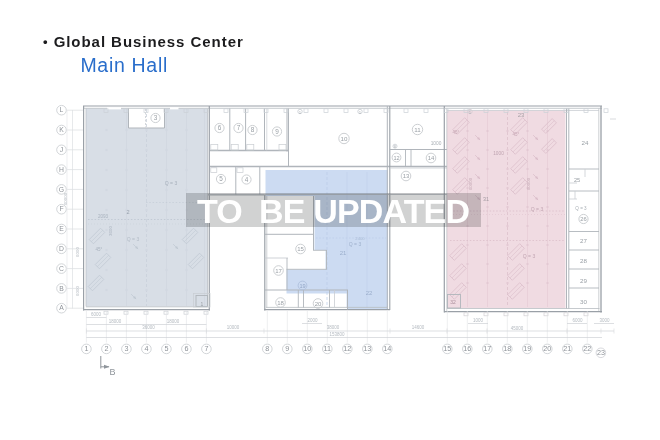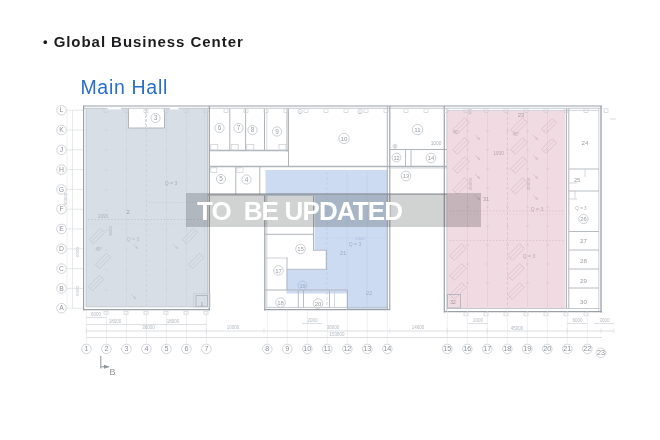--- a/index.html
+++ b/index.html
@@ -4,21 +4,21 @@
 <style>
   html,body { margin:0; padding:0; width:660px; height:440px; background:#ffffff;
                font-family:"Liberation Sans", sans-serif; overflow:hidden; }
   .abs { position:absolute; }
 </style>
 </head>
 <body>
 
 <div class="abs" style="left:43px; top:33.2px; font-size:15px; color:#1c1c1e; letter-spacing:0.95px;font-weight:bold;"><span style="font-size:13px; vertical-align:1px;">•</span>&nbsp;Global Business Center</div>
 
-<div class="abs" style="left:80.4px; top:76px; font-size:19.5px; color:#2a6ecb; letter-spacing:0.7px;">Main Hall</div>
+<div class="abs" style="left:80.4px; top:54px; font-size:19.5px; color:#2a6ecb; letter-spacing:0.7px;">Main Hall</div>
 
 <svg class="abs" style="left:0; top:0; filter:blur(0.35px);" width="660" height="440" viewBox="0 0 660 440">
 
 <path d="M86,108.5 L128.5,108.5 L128.5,128 L164.5,128 L164.5,108.5 L207.5,108.5 L207.5,306.5 L86,306.5 Z" fill="#d8dee6"></path>
 
 <path d="M265.5,170 L388,170 L388,309.5 L348,309.5 L348,293.5 L286.5,293.5 L286.5,269.5 L325.5,269.5 L325.5,250 L314.5,250 L314.5,196 L265.5,196 Z" fill="#ccdbf2"></path>
 
 <rect x="447" y="110.5" width="118.5" height="197.5" fill="#f0dbe2"></rect>
 
 <g>
@@ -681,14 +681,14 @@
 <line x1="100.8" y1="356" x2="100.8" y2="368.5" stroke="#8f959b" stroke-width="1"></line>
     <line x1="100.8" y1="366.8" x2="109" y2="366.8" stroke="#8f959b" stroke-width="1"></line>
     <path d="M109.5,366.8 l-5.5,-2 l0,4 z" fill="#8f959b"></path>
     <text x="112.5" y="375" font-size="9" fill="#8f959b" text-anchor="middle" font-family="Liberation Sans, sans-serif">B</text>
 
 <line x1="610" y1="119" x2="616" y2="119" stroke="#cfd2d6" stroke-width="0.8"></line>
 </svg>
 
 <div class="abs" style="left:186px; top:193px; width:295px; height:34px; background:rgba(26,28,30,0.2);"></div>
 
-<div class="abs" style="left:197px; top:194.3px; width:284px; height:34px; font-size:26px; font-weight:bold;
+<div class="abs" style="left:197px; top:194.3px; width:284px; height:34px; font-size:34px; font-weight:bold;
      color:#ffffff; letter-spacing:-0.85px; white-space:pre; line-height:34.5px;">TO  BE UPDATED</div>
 
 </body></html>

